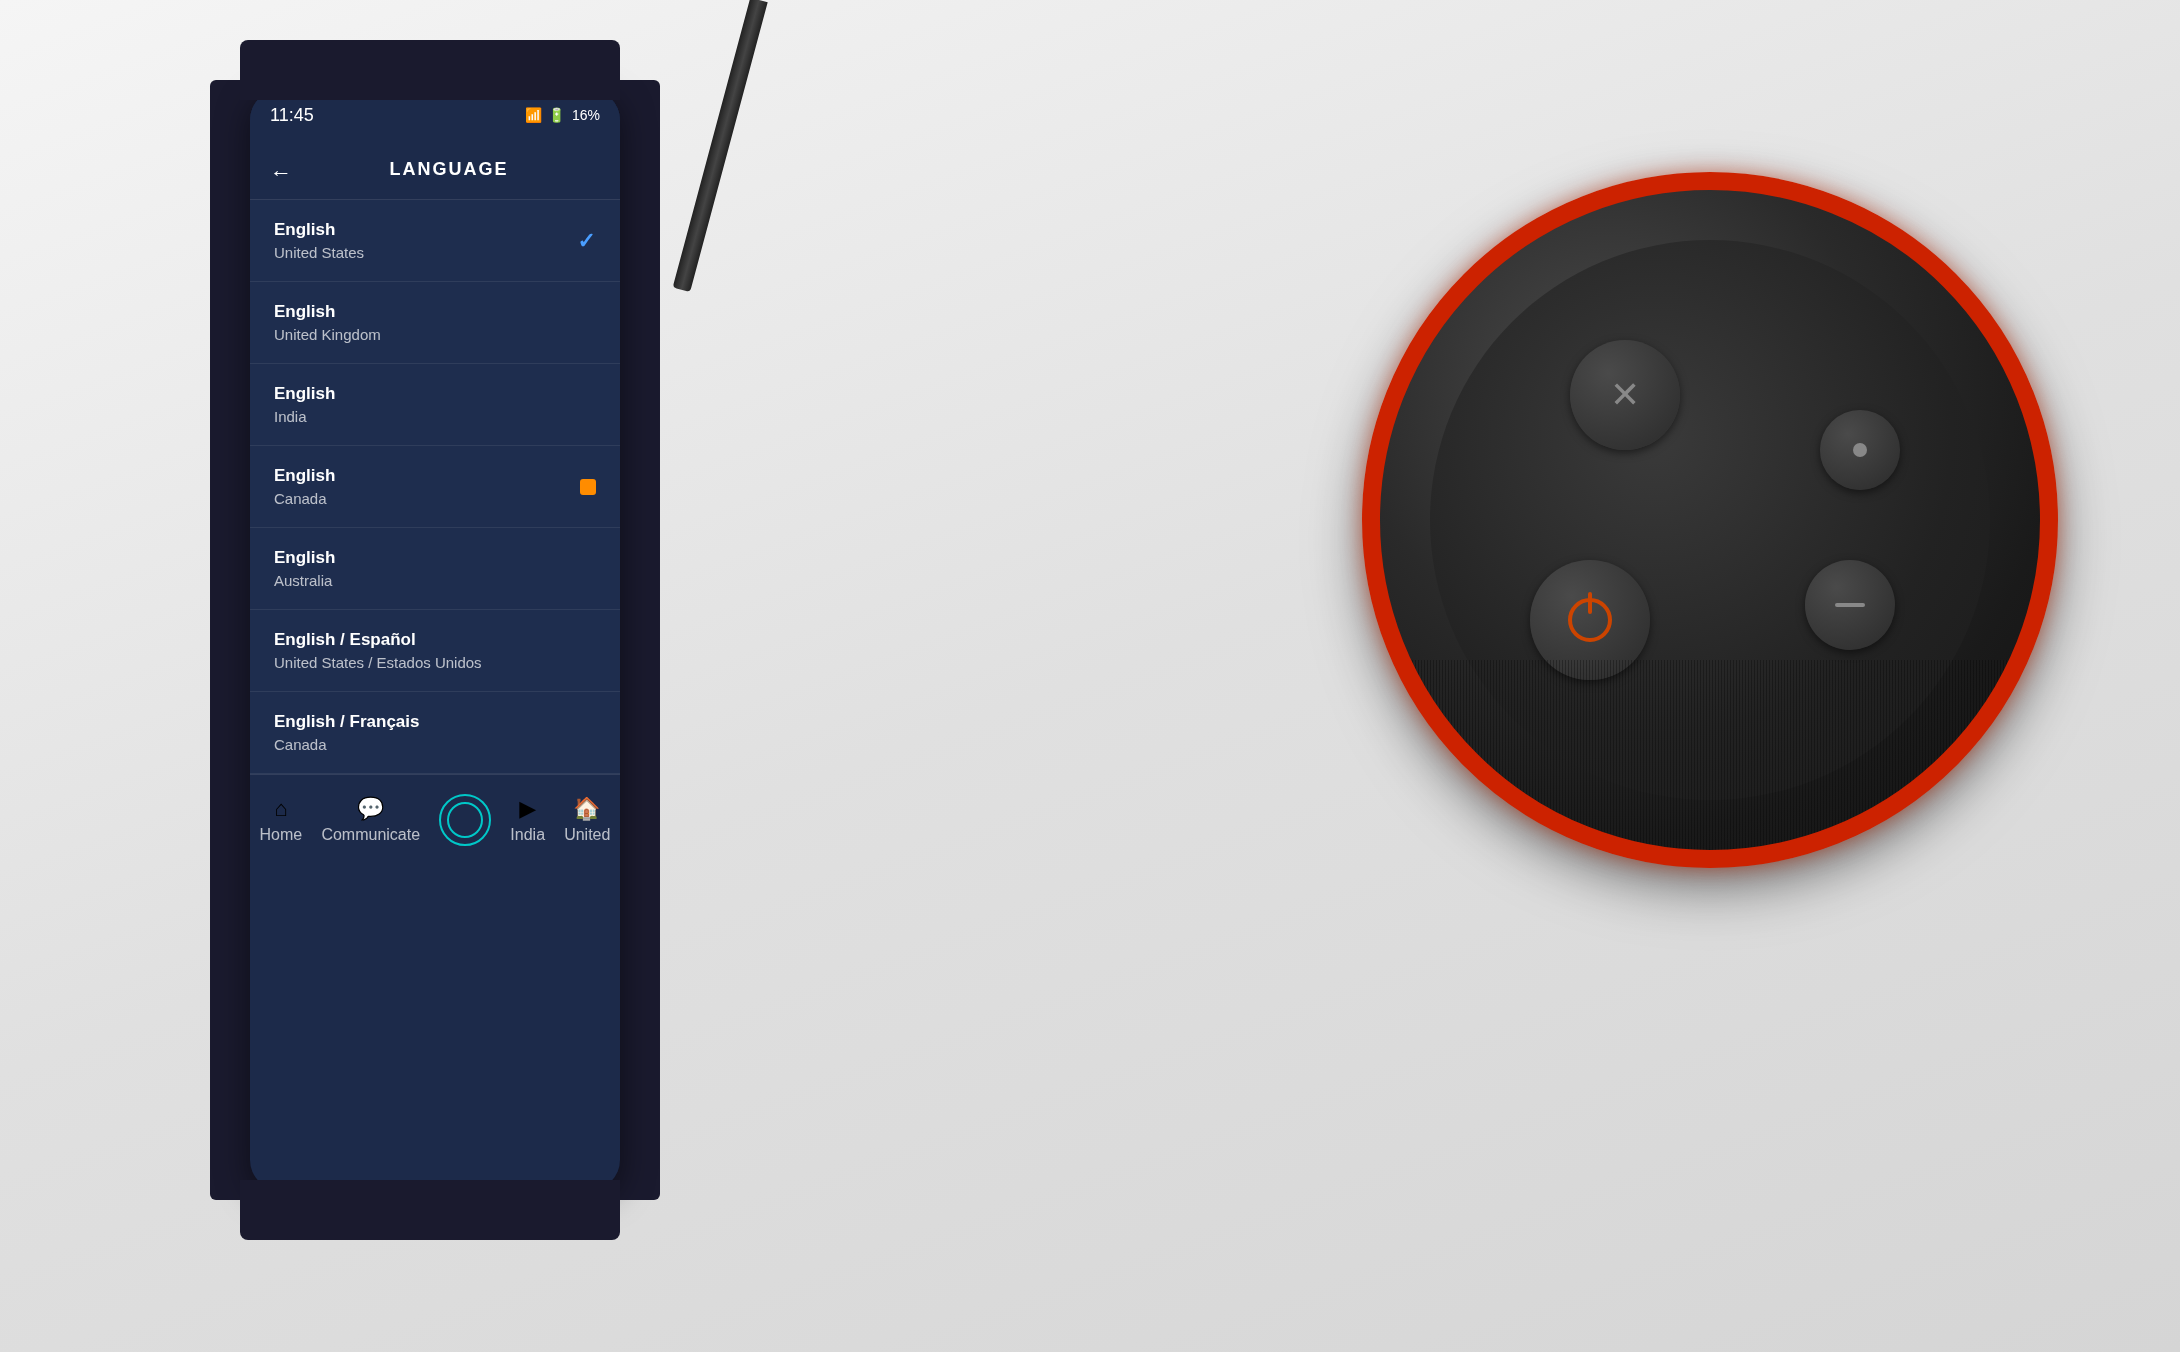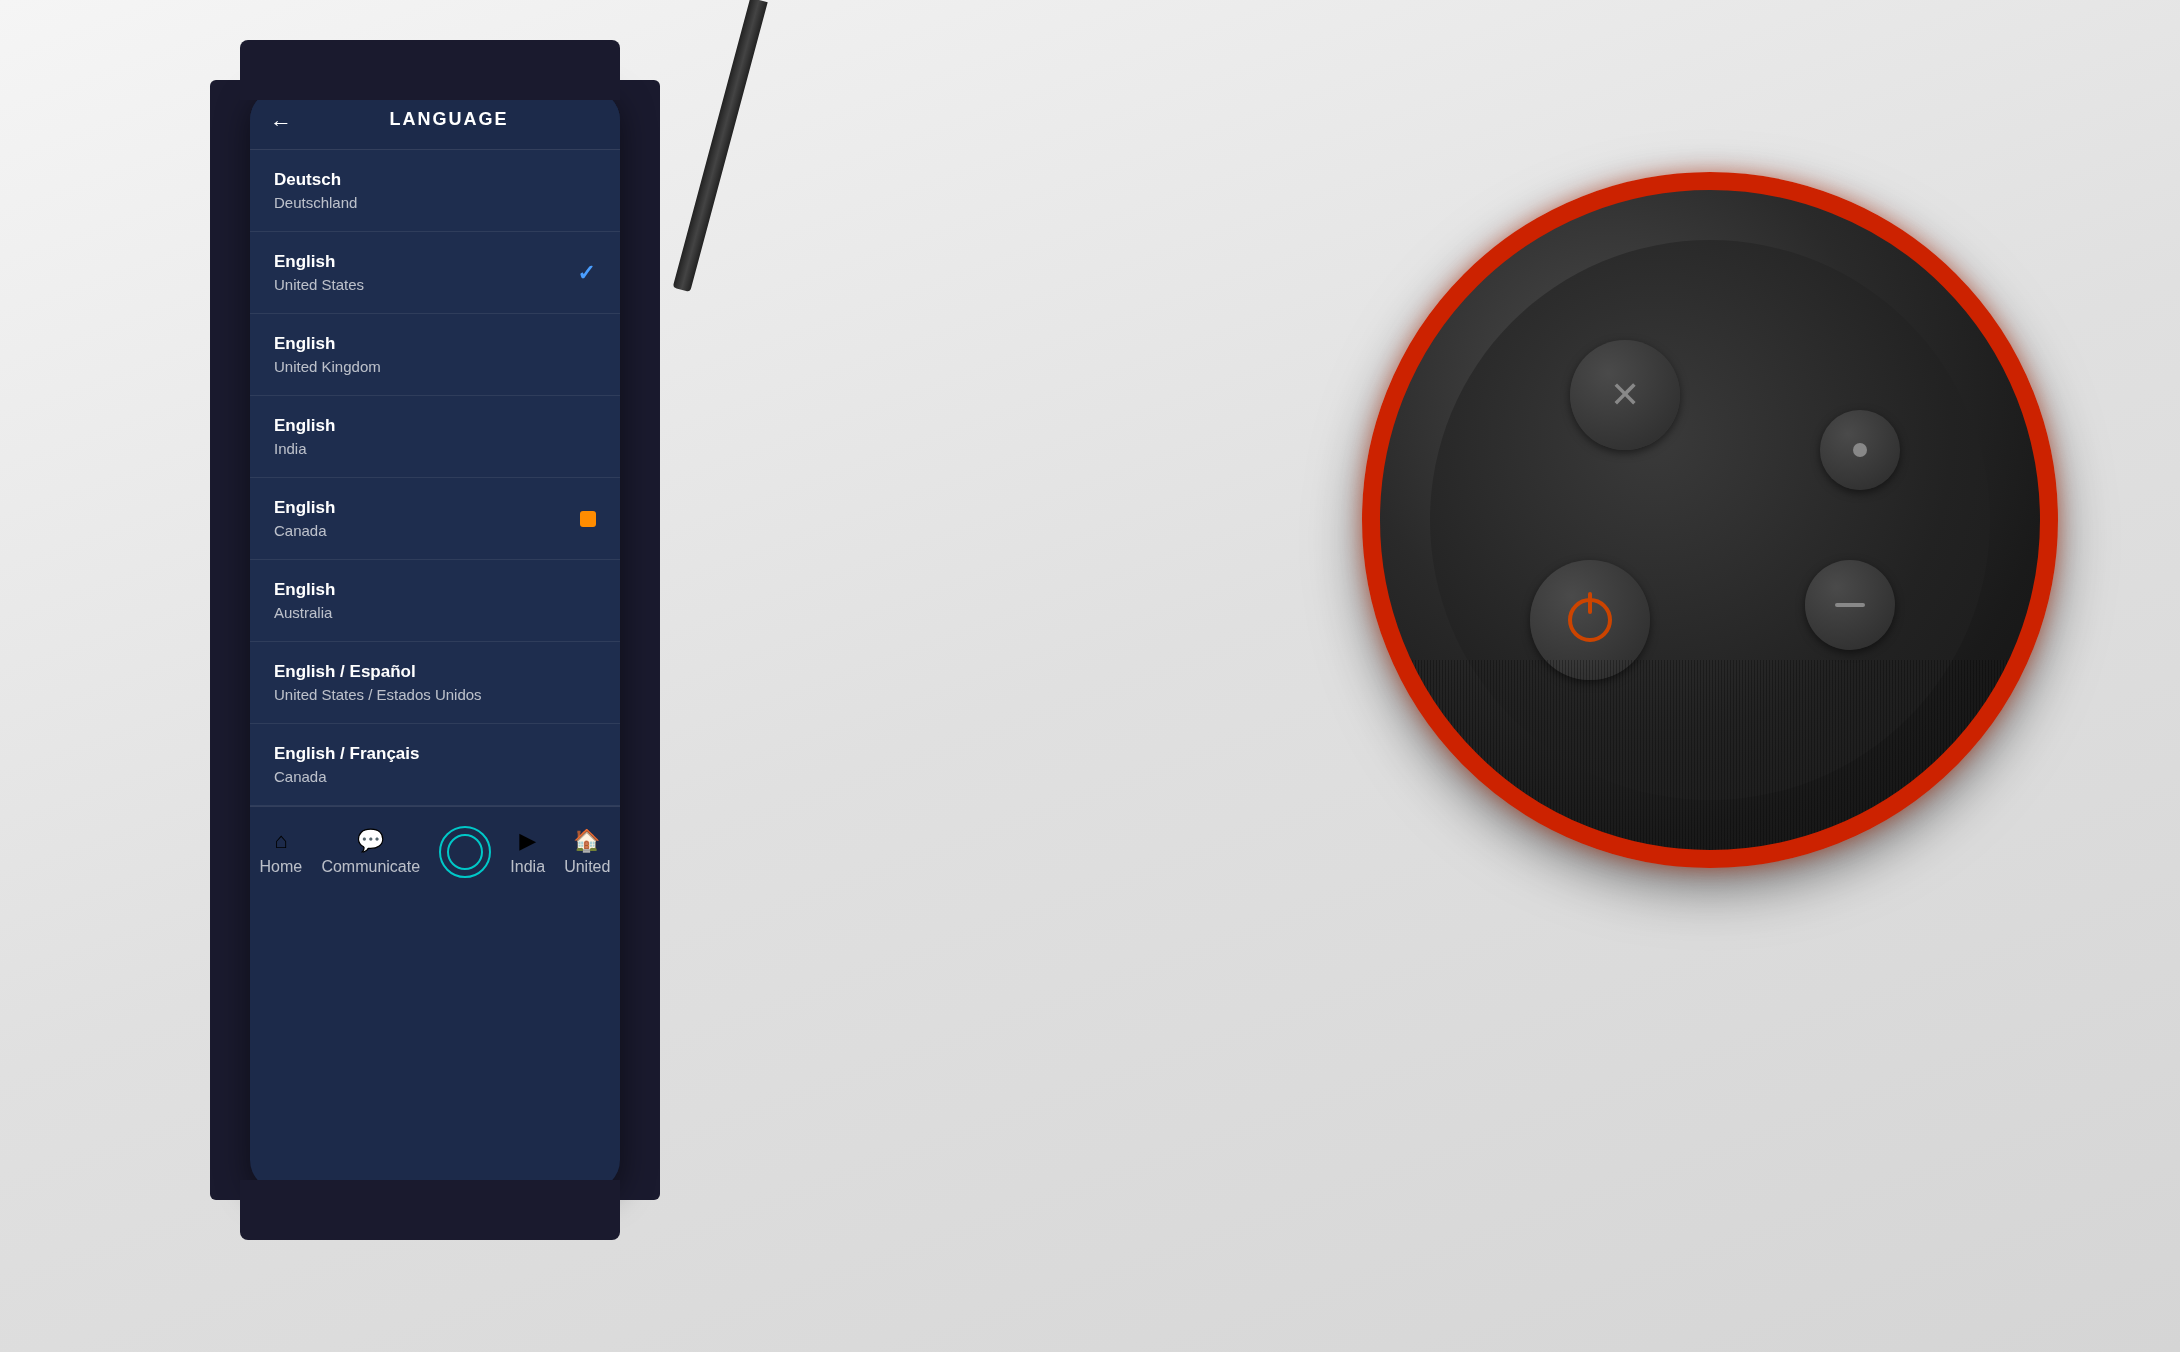--- a/index.html
+++ b/index.html
@@ -396,32 +396,36 @@
 <div class="cable"></div>
 
 <div class="phone-holder">
   <div class="phone-holder-top"></div>
   <div class="phone-holder-bottom"></div>
   <div class="phone-holder-left"></div>
   <div class="phone-holder-right"></div>
 
   <div class="phone">
 
+    <div class="status-bar">
+      <span class="status-time">11:45</span>
+      <div class="status-icons">
+        <span>📶</span>
+        <span>🔋</span>
+        <span>16%</span>
+      </div>
+    </div>
 
     <div class="phone-header">
       <span class="back-arrow">←</span>
       <span class="header-title">LANGUAGE</span>
     </div>
 
     <div class="language-list">
 
-      <div class="lang-item">
-        <span class="lang-name">Deutsch</span>
-        <span class="lang-region">Deutschland</span>
-      </div>
 
       <div class="lang-item">
         <span class="lang-name">English</span>
         <span class="lang-region">United States</span>
         <span class="checkmark">✓</span>
       </div>
 
       <div class="lang-item">
         <span class="lang-name">English</span>
         <span class="lang-region">United Kingdom</span>

